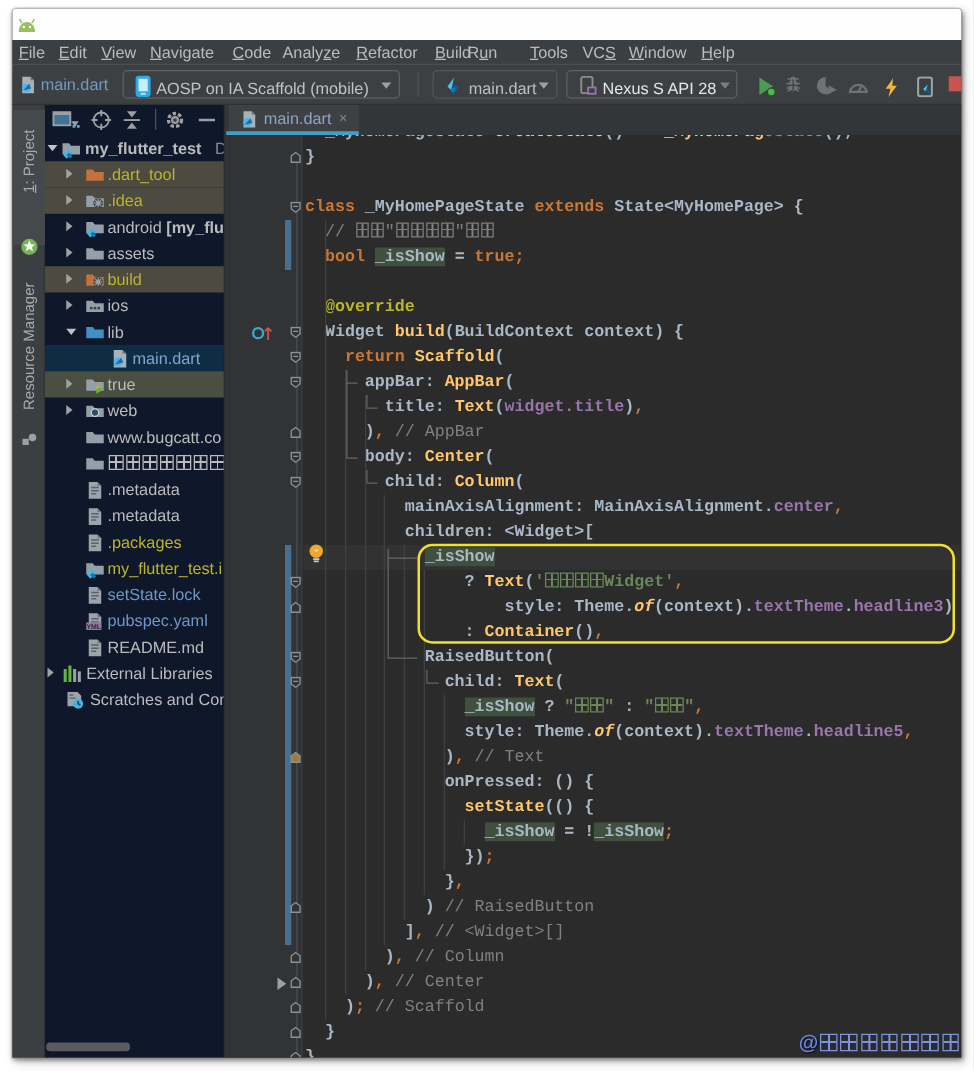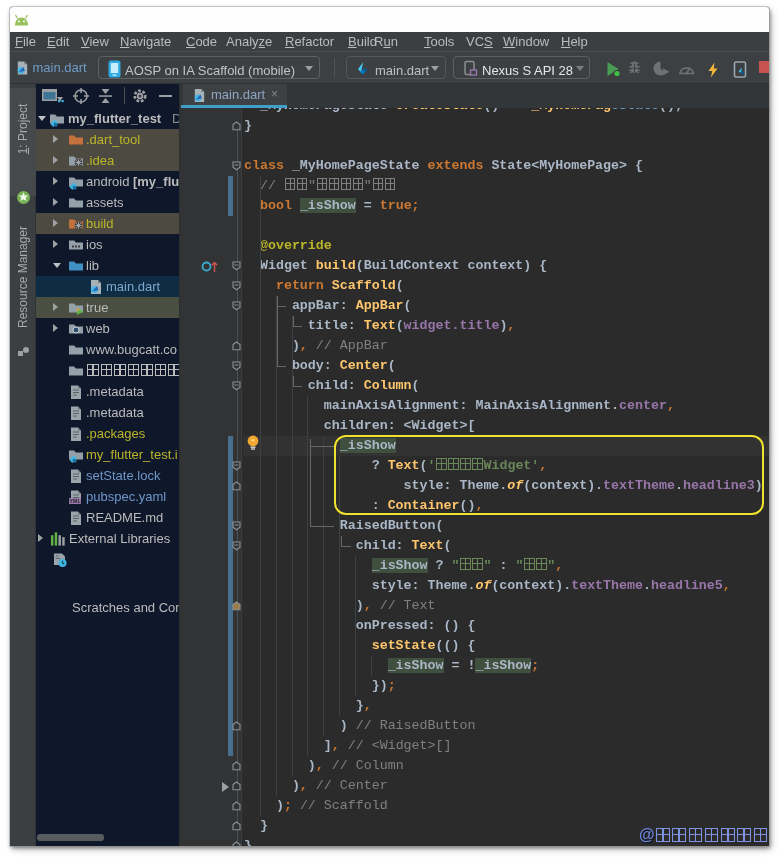--- a/index.html
+++ b/index.html
@@ -365,21 +365,21 @@
           </svg>
           <span class="tx" style="left:33px;color:#bbbbbb;">External Libraries</span>
         </div>
 <div class="prow" style="top:464.5px;">
           <svg class="pic" style="left:16px" width="16" height="16" viewBox="0 0 16 16">
             <path d="M2 1.5h8l3 3V13H2z" fill="#9aa4ab"></path>
             <path d="M3.5 4h3M3.5 6.5h5" stroke="#5a6268" stroke-width="1.1"></path>
             <circle cx="10.5" cy="11" r="4" fill="#40b6e0"></circle>
             <path d="M10.5 8.8V11l1.8 1" stroke="#1b3d52" stroke-width="1.2" fill="none"></path>
           </svg>
-          <span class="tx" style="left:36px;color:#bbbbbb;margin-top:48px;">Scratches and Con</span>
+          <span class="tx" style="left:36px;color:#bbbbbb;">Scratches and Con</span>
         </div>
 </div>
     <div style="position:absolute;left:1px;top:750px;width:67px;height:7px;background:#595c5e;border-radius:3px"></div>
   </div>
   <div id="editor">
     <div id="caret"></div>
     <div id="gutter"></div>
     <div id="code"><div>  _MyHomePageState <span class="y">createState</span>() <span class="o">=&gt;</span> <span class="y">_MyHomePag</span><span style="color:#6897bb">eState</span>();</div><div>}</div><div></div><div><span class="k">class</span> _MyHomePageState <span class="k">extends</span> State&lt;MyHomePage&gt; {</div><div>  <span class="c">// <span class="cj" style="--c:#808080;width:10.4px;margin:0 0.8px"></span><span class="cj" style="--c:#808080;width:10.4px;margin:0 0.8px"></span>"<span class="cj" style="--c:#808080;width:10.4px;margin:0 0.8px"></span><span class="cj" style="--c:#808080;width:10.4px;margin:0 0.8px"></span><span class="cj" style="--c:#808080;width:10.4px;margin:0 0.8px"></span><span class="cj" style="--c:#808080;width:10.4px;margin:0 0.8px"></span>"<span class="cj" style="--c:#808080;width:10.4px;margin:0 0.8px"></span><span class="cj" style="--c:#808080;width:10.4px;margin:0 0.8px"></span></span></div><div>  <span class="k">bool</span> <span class="occ">_isShow</span> = <span class="k">true</span><span class="o">;</span></div><div></div><div>  <span class="an">@override</span></div><div>  Widget <span class="y">build</span>(BuildContext context) {</div><div>    <span class="k">return</span> <span class="y">Scaffold</span>(</div><div>      appBar: <span class="y">AppBar</span>(</div><div>        title: <span class="y">Text</span>(<span class="p">widget.title</span>)<span class="o">,</span></div><div>      )<span class="o">,</span> <span class="c">// AppBar</span></div><div>      body: <span class="y">Center</span>(</div><div>        child: <span class="y">Column</span>(</div><div>          mainAxisAlignment: MainAxisAlignment.<span class="p">center</span><span class="o">,</span></div><div>          children: &lt;Widget&gt;[</div><div>            <span class="occ">_isShow</span></div><div>                ? <span class="y">Text</span>(<span class="g">'<span class="cj" style="--c:#6a8759;width:10.4px;margin:0 0.8px"></span><span class="cj" style="--c:#6a8759;width:10.4px;margin:0 0.8px"></span><span class="cj" style="--c:#6a8759;width:10.4px;margin:0 0.8px"></span><span class="cj" style="--c:#6a8759;width:10.4px;margin:0 0.8px"></span>Widget'</span><span class="o">,</span></div><div>                    style: Theme.<span class="y" style="font-style:italic">of</span>(context).<span class="p">textTheme</span>.<span class="p">headline3</span>)</div><div>                : <span class="y">Container</span>()<span class="o">,</span></div><div>            RaisedButton(</div><div>              child: <span class="y">Text</span>(</div><div>                <span class="occ">_isShow</span> ? <span class="g">"<span class="cj" style="--c:#6a8759;width:10.4px;margin:0 0.8px"></span><span class="cj" style="--c:#6a8759;width:10.4px;margin:0 0.8px"></span>"</span> : <span class="g">"<span class="cj" style="--c:#6a8759;width:10.4px;margin:0 0.8px"></span><span class="cj" style="--c:#6a8759;width:10.4px;margin:0 0.8px"></span>"</span><span class="o">,</span></div><div>                style: Theme.<span class="y" style="font-style:italic">of</span>(context).<span class="p">textTheme</span>.<span class="p">headline5</span><span class="o">,</span></div><div>              )<span class="o">,</span> <span class="c">// Text</span></div><div>              onPressed: () {</div><div>                <span class="y">setState</span>(() {</div><div>                  <span class="occ">_isShow</span> = !<span class="occ">_isShow</span><span class="o">;</span></div><div>                })<span class="o">;</span></div><div>              }<span class="o">,</span></div><div>            ) <span class="c">// RaisedButton</span></div><div>          ]<span class="o">,</span> <span class="c">// &lt;Widget&gt;[]</span></div><div>        )<span class="o">,</span> <span class="c">// Column</span></div><div>      )<span class="o">,</span> <span class="c">// Center</span></div><div>    )<span class="o">;</span> <span class="c">// Scaffold</span></div><div>  }</div><div>}</div></div>
 <div style="position:absolute;left:47.5px;top:92px;width:5.5px;height:40px;background:#47708f"></div>
 <div style="position:absolute;left:47.5px;top:352px;width:5.5px;height:320px;background:#47708f"></div>

